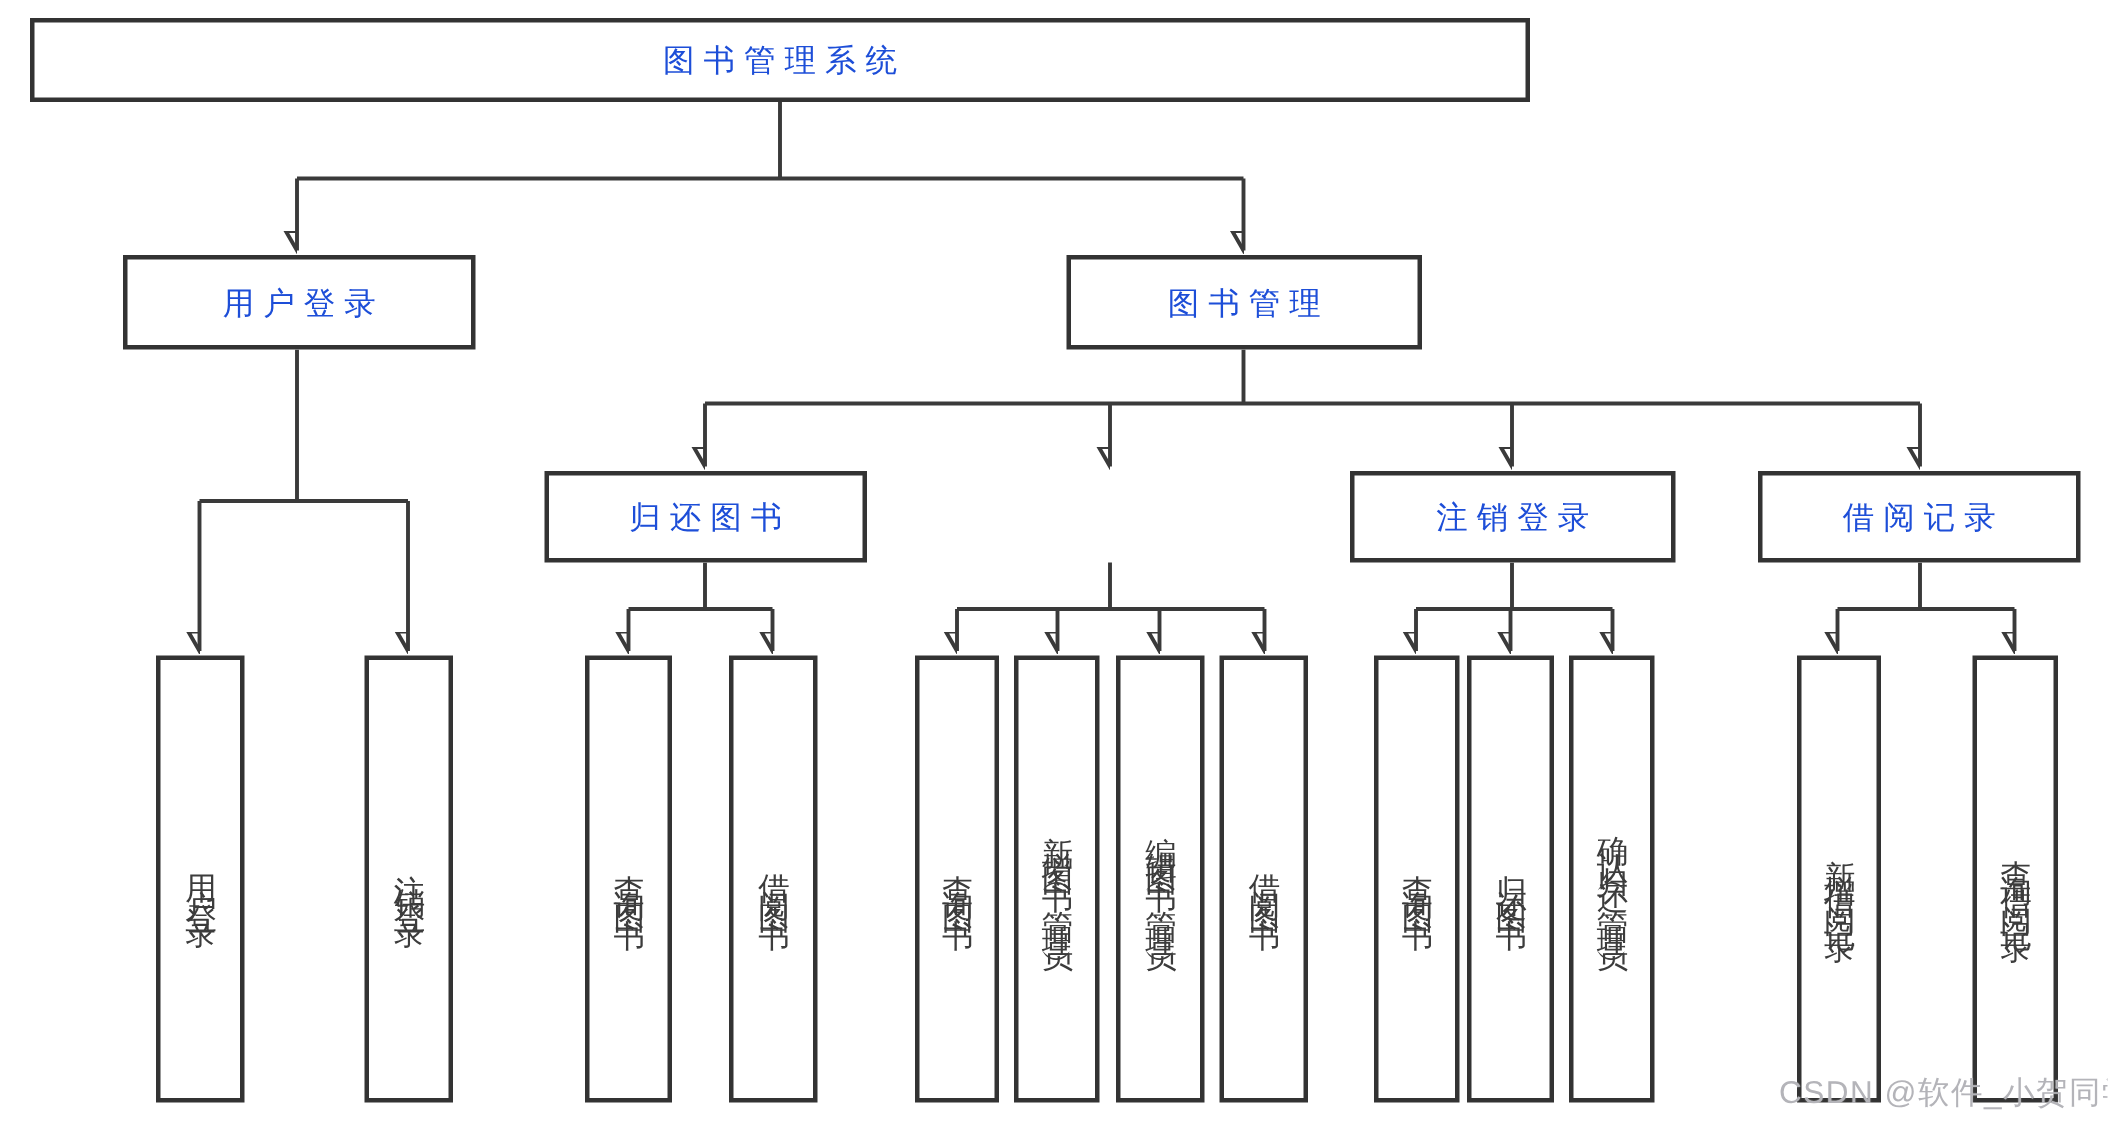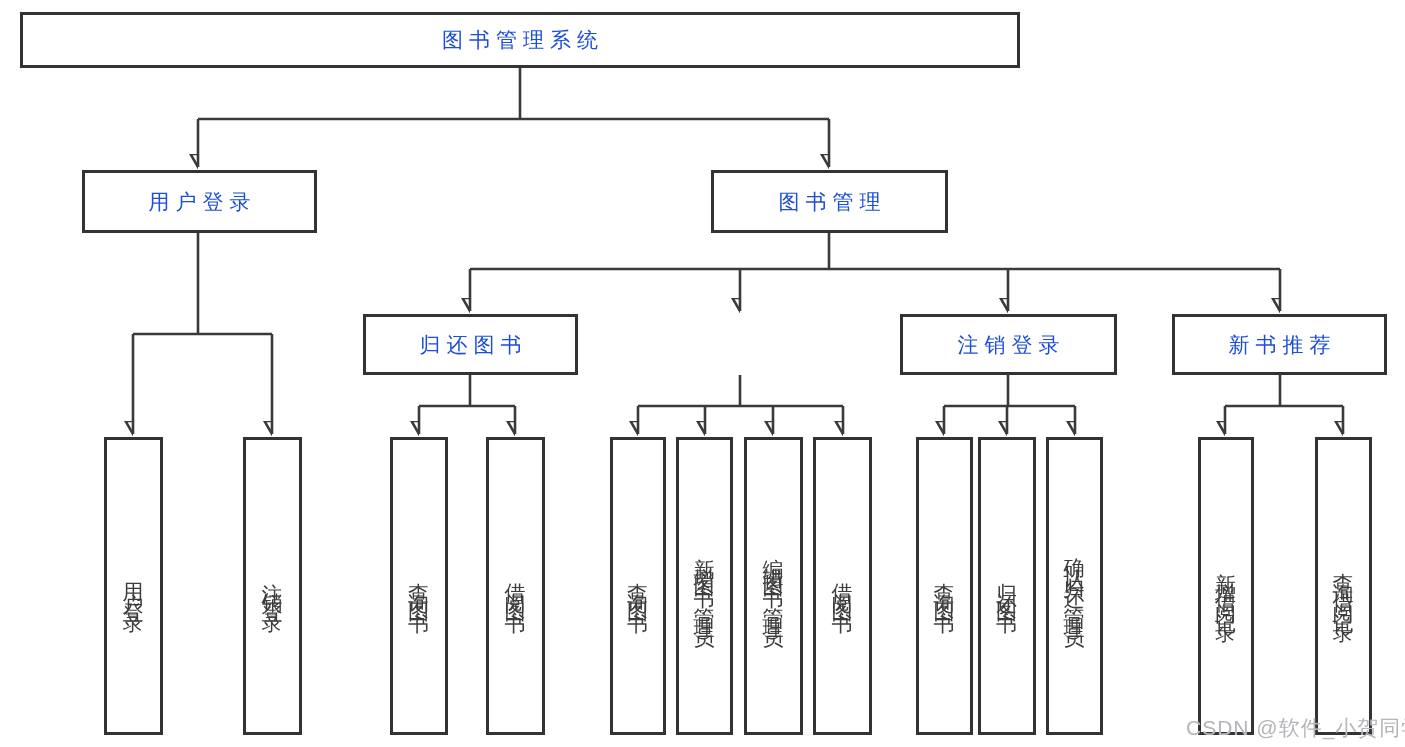--- a/index.html
+++ b/index.html
@@ -93,21 +93,21 @@
     <span>图书管理</span>
   </div>
 
   <div class="node h" style="left:363px;top:314px;width:215px;height:61px">
     <span>归还图书</span>
   </div>
   <div class="node h" style="left:900px;top:314px;width:217px;height:61px">
     <span>注销登录</span>
   </div>
   <div class="node h" style="left:1172px;top:314px;width:215px;height:61px">
-    <span>新书推荐</span>
+    <span>借阅记录</span>
   </div>
 
   <div class="node v" style="left:104px;top:437px;width:59px;height:298px">
     <span>用户登录</span>
   </div>
   <div class="node v" style="left:243px;top:437px;width:59px;height:298px">
     <span>注销登录</span>
   </div>
 
   <div class="node v" style="left:390px;top:437px;width:58px;height:298px">

